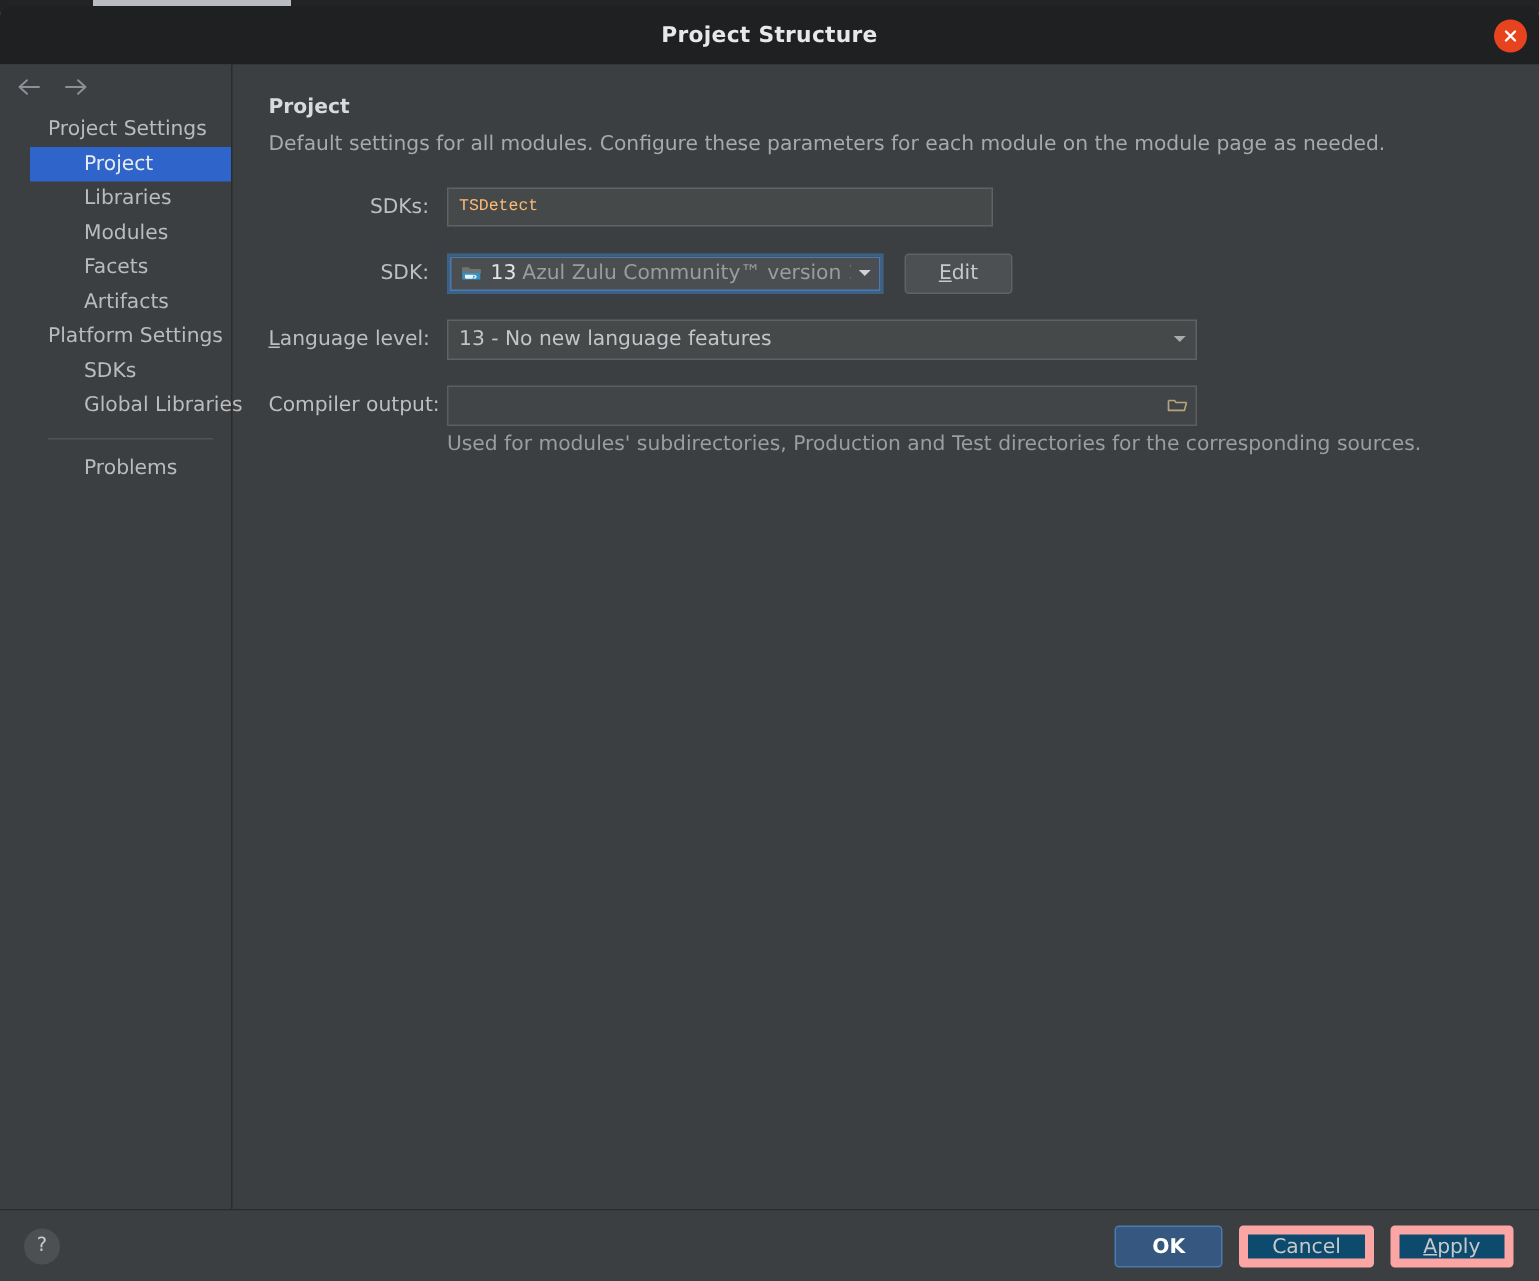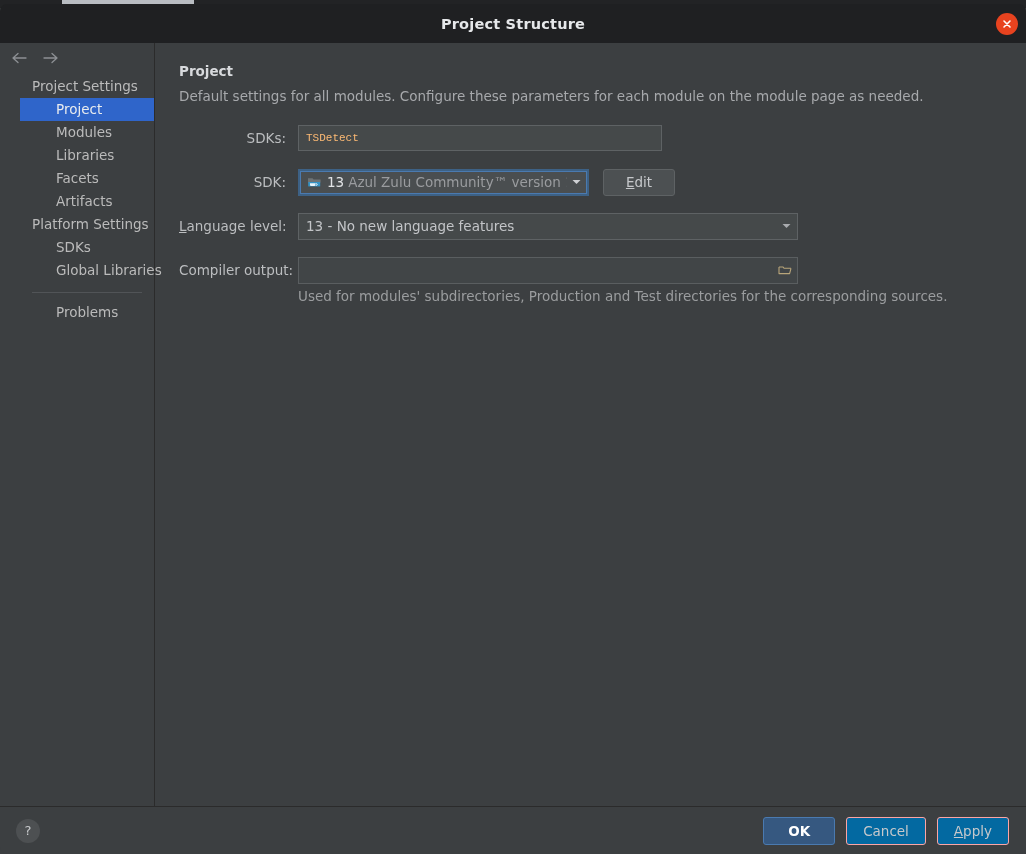--- a/index.html
+++ b/index.html
@@ -297,22 +297,22 @@
     margin-right: 17px;
   }
   .fbtn {
     height: 28px;
     min-width: 72px;
     border-radius: 3px;
     font-size: 13.5px;
     font-family: "DejaVu Sans", sans-serif;
     cursor: pointer;
     padding: 0 16px;
-    background: #0369a1;
-    border: 1px solid #fca5a5;
+    background: #0c4a6e;
+    border: 6px solid #fca5a5;
     color: #c6c8cb;
   }
   .fbtn.primary {
     background: #365880;
     border: 1px solid #4a7ab0;
     color: #ffffff;
     font-weight: bold;
     min-width: 72px;
   }
 </style>
@@ -346,22 +346,22 @@
         <span class="nav-arrow">
           <svg width="18" height="12" viewBox="0 0 18 12">
             <path d="M2 6 L15 6 M10 1.5 L15 6 L10 10.5" stroke="#8d9094" stroke-width="1.3" fill="none" stroke-linecap="round" stroke-linejoin="round"></path>
           </svg>
         </span>
       </div>
 
       <div class="tree">
         <div class="tree-group">Project Settings</div>
         <div class="tree-item selected">Project</div>
+        <div class="tree-item">Libraries</div>
         <div class="tree-item">Modules</div>
-        <div class="tree-item">Libraries</div>
         <div class="tree-item">Facets</div>
         <div class="tree-item">Artifacts</div>
         <div class="tree-group">Platform Settings</div>
         <div class="tree-item">SDKs</div>
         <div class="tree-item">Global Libraries</div>
         <div class="tree-sep"></div>
         <div class="tree-item">Problems</div>
       </div>
     </div>
 

